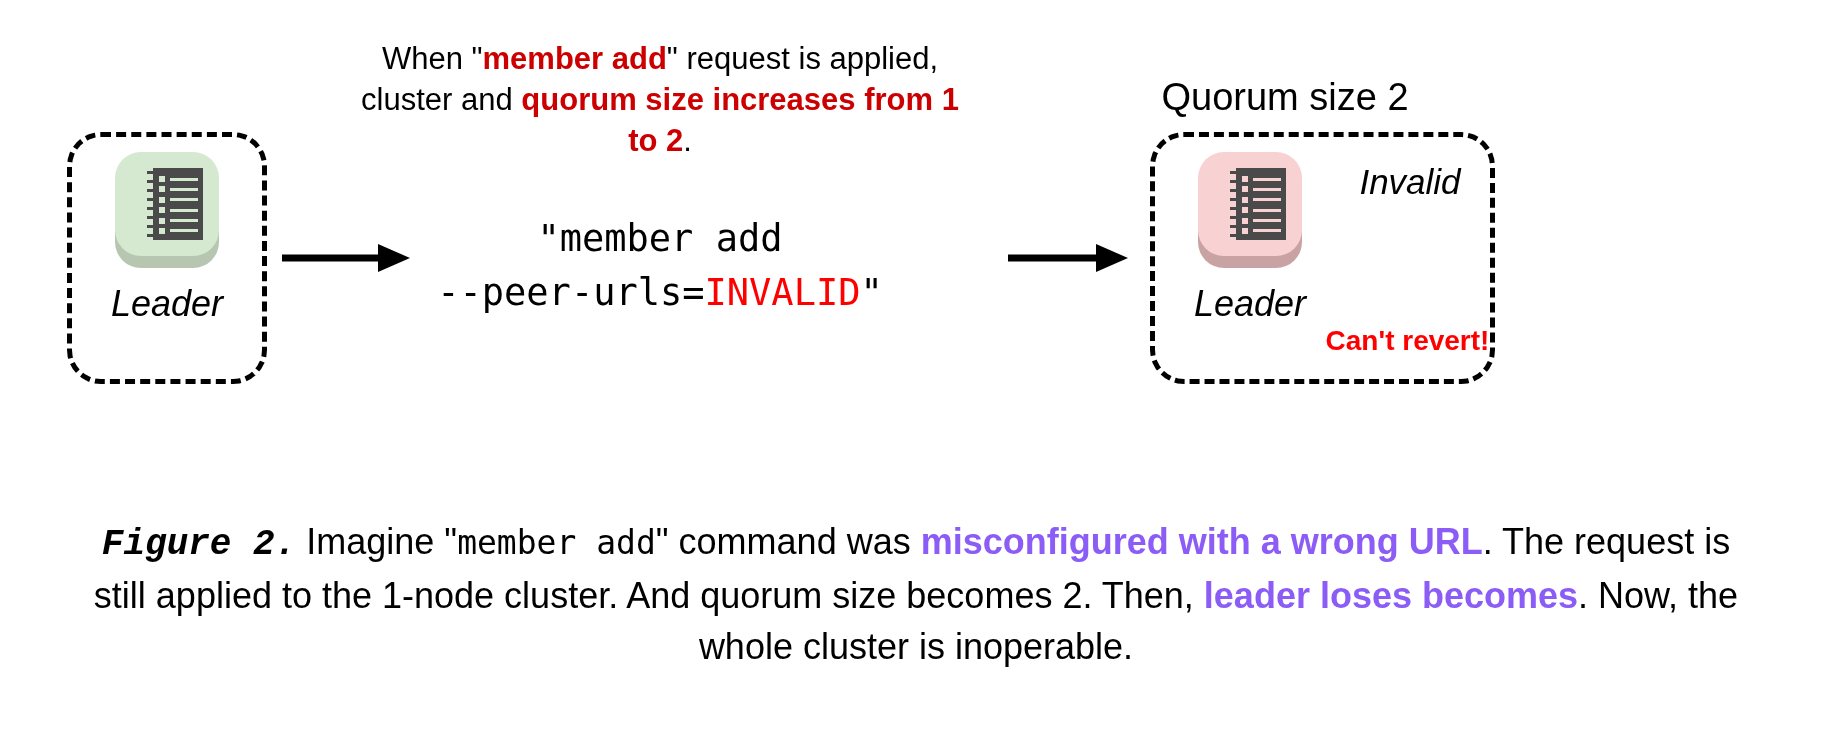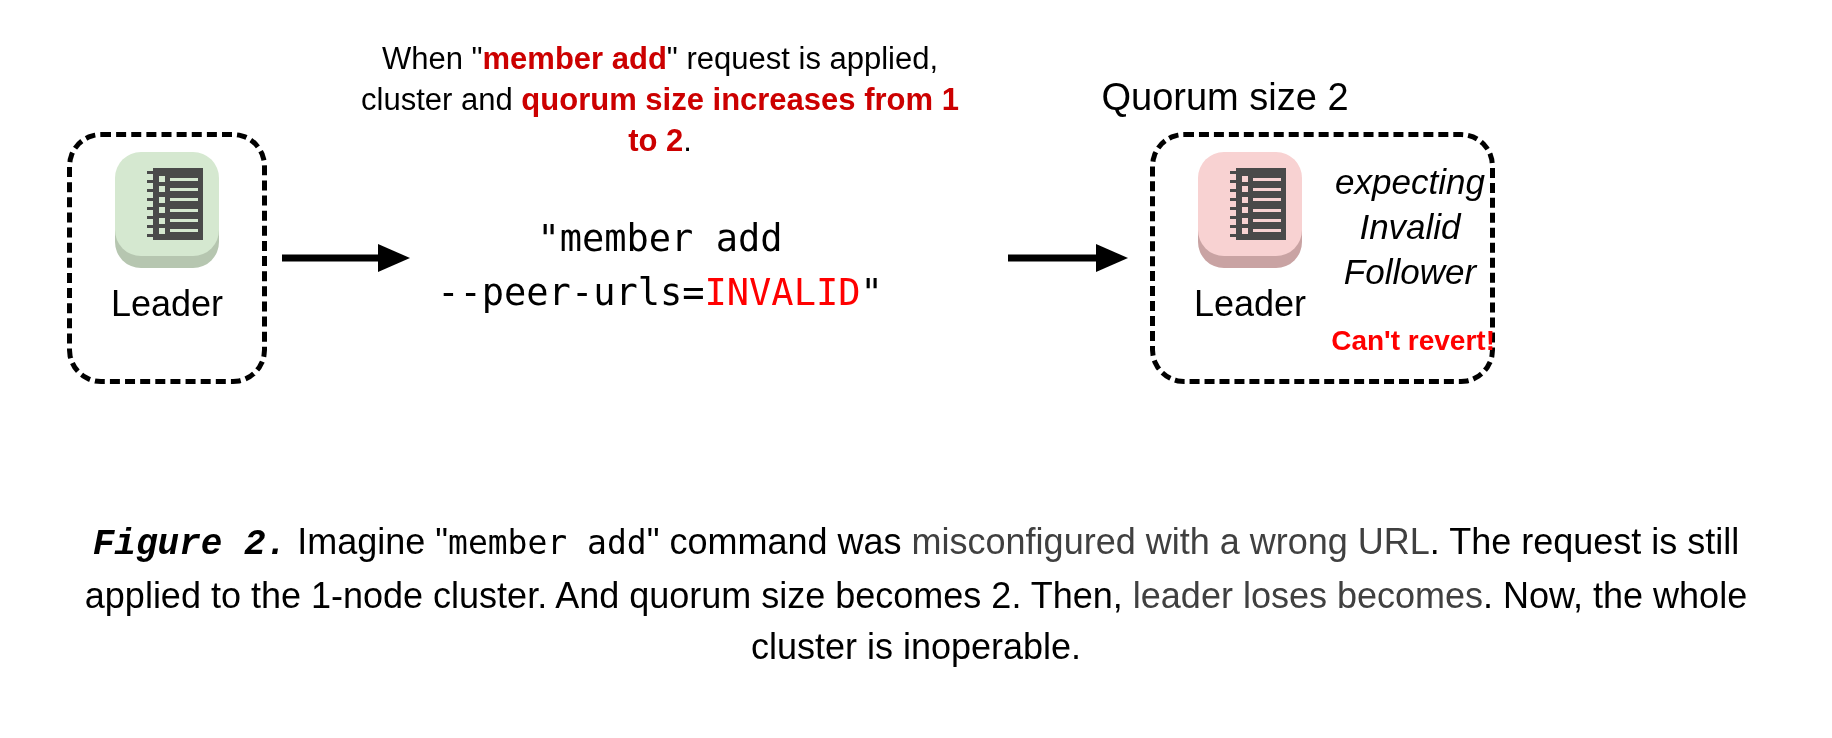--- a/index.html
+++ b/index.html
@@ -15,34 +15,34 @@
     color: #000000;
     -webkit-font-smoothing: antialiased;
   }
   #figure-root {
     position: relative;
     width: 1832px;
     height: 738px;
   }
 
   .red      { color: #CC0000; font-weight: bold; }
-  .red-soft { color: #404040; font-weight: normal; margin-top: 44px; }
+  .red-soft { color: #8b5cf6; font-weight: bold; margin-top: 44px; }
   .red-pure { color: #FF0000; font-weight: bold; }
   .mono     { font-family: "DejaVu Sans Mono", "Liberation Mono", monospace; }
 
   
   .cluster-title {
     position: absolute;
     font-size: 38px;
     line-height: 1;
     white-space: nowrap;
     text-align: center;
   }
   #quorum-title-left  { left: 40px;   top: 78px;  width: 290px; }
-  #quorum-title-right { left: 1080px; top: 78px;  width: 290px; }
+  #quorum-title-right { left: 1140px; top: 78px;  width: 290px; }
 
   
   .cluster-box {
     position: absolute;
     border: 5px dashed #000000;
     border-radius: 34px;
     box-sizing: border-box;
   }
   #cluster-left {
     left: 67px;  top: 132px;
@@ -50,20 +50,21 @@
   }
   #cluster-right {
     left: 1150px; top: 132px;
     width: 345px;  height: 252px;
   }
 
   
   .node {
     position: absolute;
     text-align: center;
+    font-style: italic;
   }
   #node-left  { left: 77px;   top: 150px; width: 180px; }
   #node-right { left: 1160px; top: 150px; width: 180px; }
 
   .node-label {
     font-size: 36px;
     line-height: 1;
     margin-top: 14px;
   }
 
@@ -182,21 +183,21 @@
     width: 160px;
     text-align: center;
     font-size: 35px;
     font-style: italic;
     line-height: 1.28;
   }
   #cant-revert {
     position: absolute;
     left: 1320px; top: 327px;
     width: 175px;
-    text-align: right;
+    text-align: center;
     font-size: 28px;
     line-height: 1;
   }
 
   
   #caption {
     position: absolute;
     left: 80px; top: 516px;
     width: 1672px;
     text-align: center;
@@ -333,23 +334,21 @@
               <span class="rack-dot"></span>
               <span class="rack-line"></span>
             </div>
         </div>
       </div>
     </div>
     <div class="node-label">Leader</div>
   </div>
 
   <div id="follower-status">
-    <div>expecting</div>
     <div>Invalid</div>
-    <div>Follower</div>
   </div>
 
   <div id="cant-revert" class="red-pure">Can't revert!</div>
 
   <div id="caption">
     <span class="fig-label">Figure 2.</span><span> Imagine "</span><span class="mono">member add</span><span>" command was </span><span class="red-soft">misconfigured with a wrong URL</span><span>. The request is still applied to the 1-node cluster. And quorum size becomes 2. Then, </span><span class="red-soft">leader loses becomes</span><span>. Now, the whole cluster is inoperable.</span>
   </div>
 
 </div>
 

